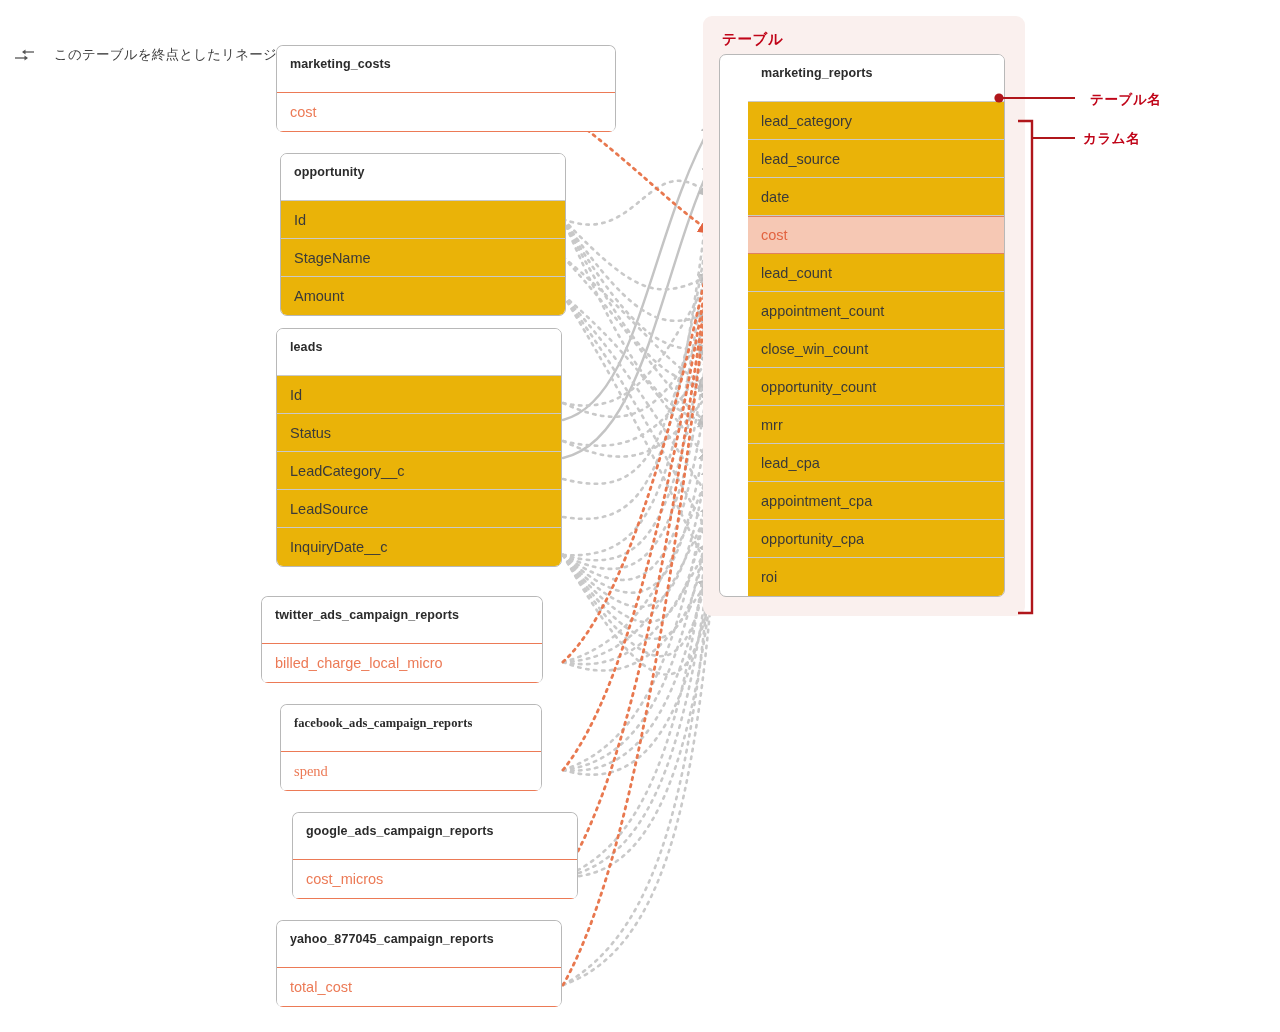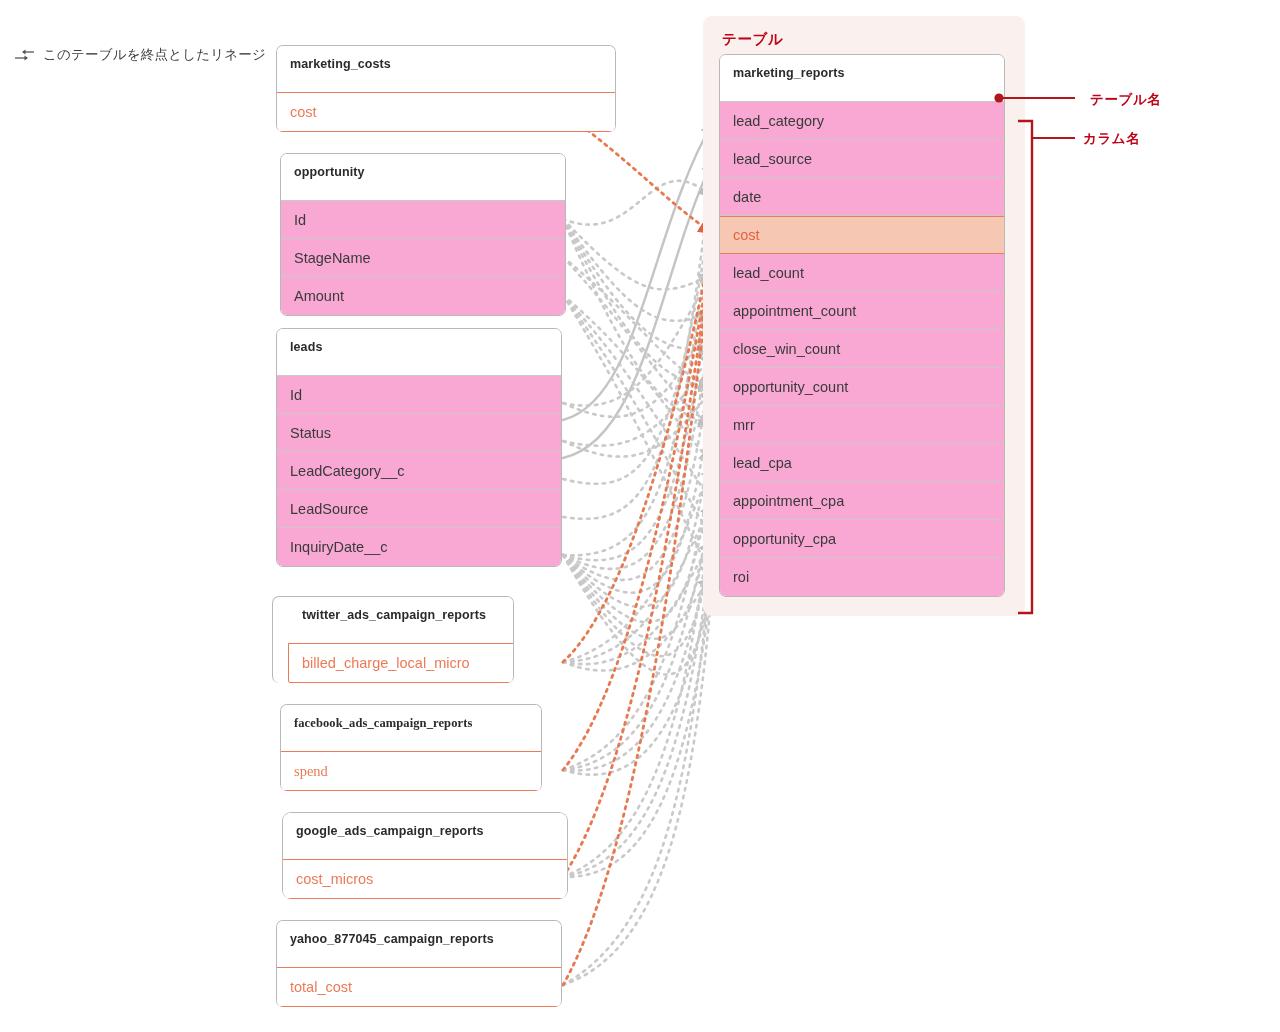--- a/index.html
+++ b/index.html
@@ -36,21 +36,21 @@
     z-index: 1;
   }
 
   
   .caption {
     position: absolute;
     left: 14px;
     top: 46px;
     display: flex;
     align-items: center;
-    gap: 7px;
+    gap: 18px;
     z-index: 4;
   }
   .caption-icon {
     width: 22px;
     height: 14px;
     display: block;
     flex: none;
   }
   .caption-text {
     font-size: 13.5px;
@@ -104,21 +104,21 @@
     border-bottom: 1px solid #c9c9c9;
   }
   .card-row {
     height: 38px;
     box-sizing: border-box;
     display: flex;
     align-items: center;
     padding: 0 13px;
     font-size: 14.5px;
     color: #3a3a3a;
-    background: #f9a8d4;
+    background: #eab308;
     border-bottom: 1px solid #c9c9c9;
   }
   .card-row:last-child { border-bottom: none; }
 
   
   .card.has-hl { border-bottom: none; }
   .card-row.hl-source {
     color: #ec7a56;
     background: #ffffff;
     border: 1.6px solid #ec7a56;
@@ -252,40 +252,40 @@
         <div class="card-row">Amount</div>
       </div>
       <div class="card" style="left: 276px; top: 328px; width: 286px;">
         <div class="card-header">leads</div>
         <div class="card-row">Id</div>
         <div class="card-row">Status</div>
         <div class="card-row">LeadCategory__c</div>
         <div class="card-row">LeadSource</div>
         <div class="card-row">InquiryDate__c</div>
       </div>
-      <div class="card has-hl" style="left: 272px; top: 596px; width: 242px; padding-left: 16px;">
+      <div class="card has-hl" style="left: 261px; top: 596px; width: 282px;">
         <div class="card-header">twitter_ads_campaign_reports</div>
         <div class="card-row hl-source">billed_charge_local_micro</div>
       </div>
       <div class="card has-hl" style="left: 280px; top: 704px; width: 262px; font-family: Liberation Serif, serif;">
         <div class="card-header">facebook_ads_campaign_reports</div>
         <div class="card-row hl-source">spend</div>
       </div>
-      <div class="card has-hl" style="left: 282px; top: 812px; width: 286px; border-radius: 9px;">
+      <div class="card has-hl" style="left: 292px; top: 812px; width: 286px;">
         <div class="card-header">google_ads_campaign_reports</div>
         <div class="card-row hl-source">cost_micros</div>
       </div>
       <div class="card has-hl" style="left: 276px; top: 920px; width: 286px;">
         <div class="card-header">yahoo_877045_campaign_reports</div>
         <div class="card-row hl-source">total_cost</div>
       </div>
     </div>
 
   <div id="target-card-host">
-      <div class="card" style="left: 719px; top: 54px; width: 286px;">
+      <div class="card" style="left: 719px; top: 54px; width: 286px; padding-left: 28px;">
         <div class="card-header">marketing_reports</div>
         <div class="card-row">lead_category</div>
         <div class="card-row">lead_source</div>
         <div class="card-row">date</div>
         <div class="card-row hl-target">cost</div>
         <div class="card-row">lead_count</div>
         <div class="card-row">appointment_count</div>
         <div class="card-row">close_win_count</div>
         <div class="card-row">opportunity_count</div>
         <div class="card-row">mrr</div>

